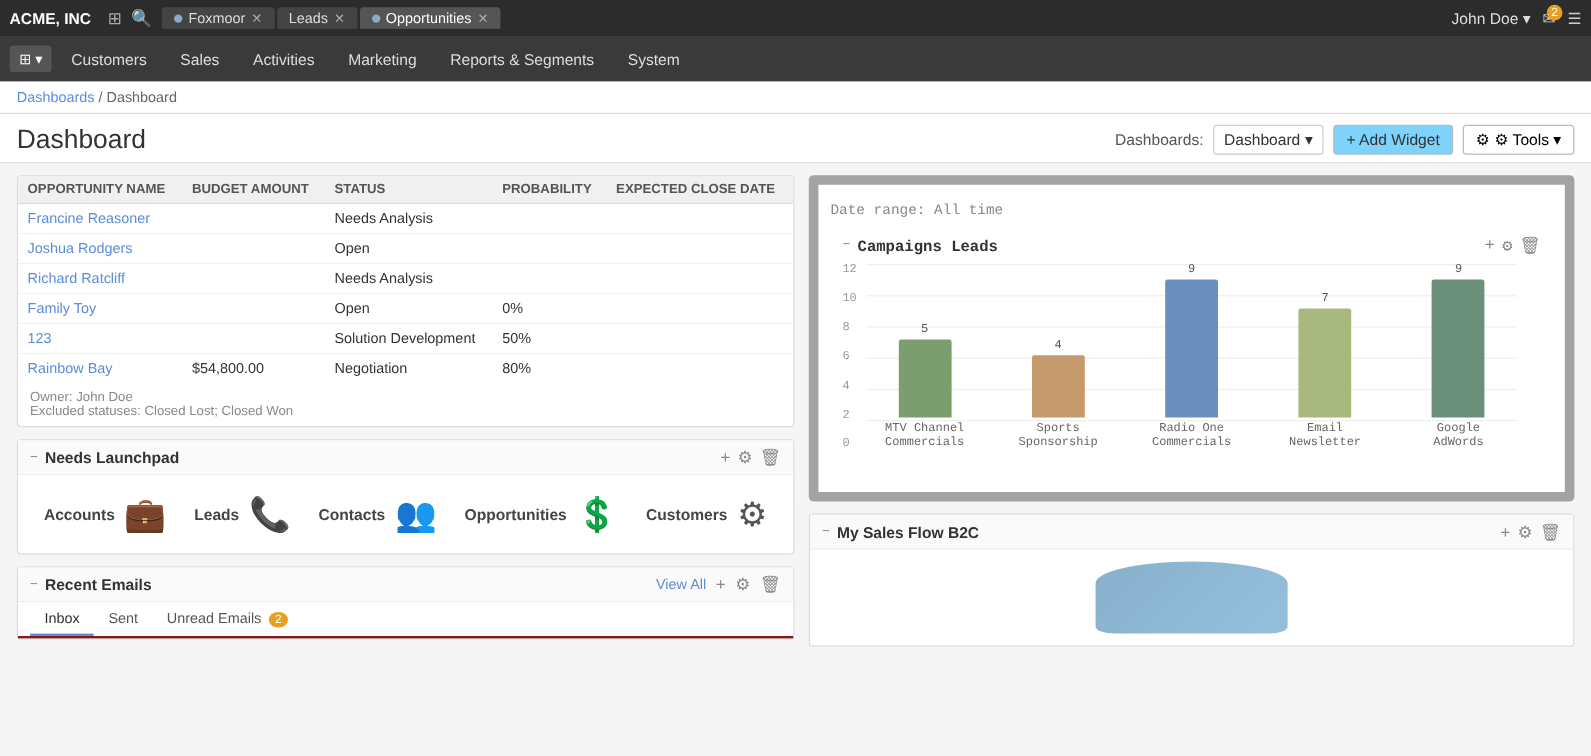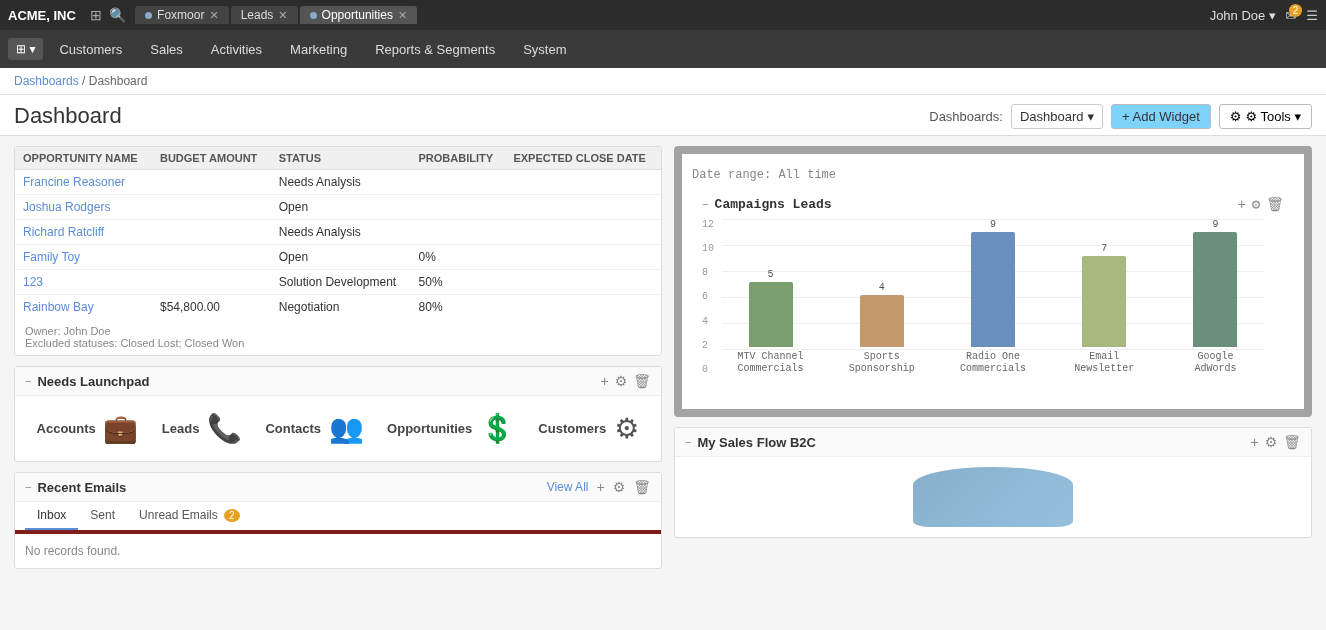--- a/index.html
+++ b/index.html
@@ -210,21 +210,21 @@
       align-items: center;
       justify-content: space-between;
       padding: 6px 10px;
       border-bottom: 1px solid #eee;
       background: #fafafa;
     }
     .email-title-area { display: flex; align-items: center; gap: 6px; }
     .email-view-all { color: #5b8dd9; font-size: 12px; cursor: pointer; text-decoration: none; }
     .email-tabs {
       display: flex;
-      border-bottom: 4px solid #7f1d1d;
+      border-bottom: 2px solid #7f1d1d;
       padding: 0 10px;
       background: #fff;
     }
     .email-tab {
       padding: 6px 12px;
       font-size: 12px;
       cursor: pointer;
       color: #555;
       border-bottom: 2px solid transparent;
     }
@@ -448,23 +448,20 @@
           <span>Inbox</span>
         </div>
         <div class="email-tab">
           <span>Sent</span>
         </div>
         <div class="email-tab">
           <span>Unread Emails</span>
           <span class="email-badge">2</span>
         </div>
       </div>
-      <div class="email-body">
-        <span>No records found.</span>
-      </div>
     </div>
   </div>
 
   <div class="right-col">
 
     <div class="widget-card highlighted-widget">
       <div class="chart-area">
         <div class="date-range-label">Date range: All time</div>
         <div class="widget-header" style="border:none;background:#fff;">
           <div class="widget-title-area">

